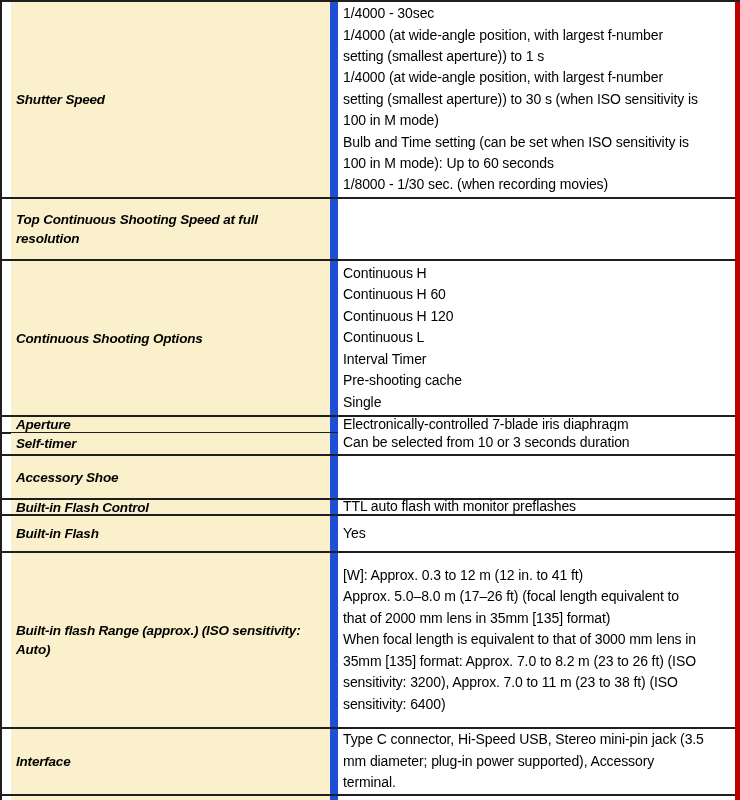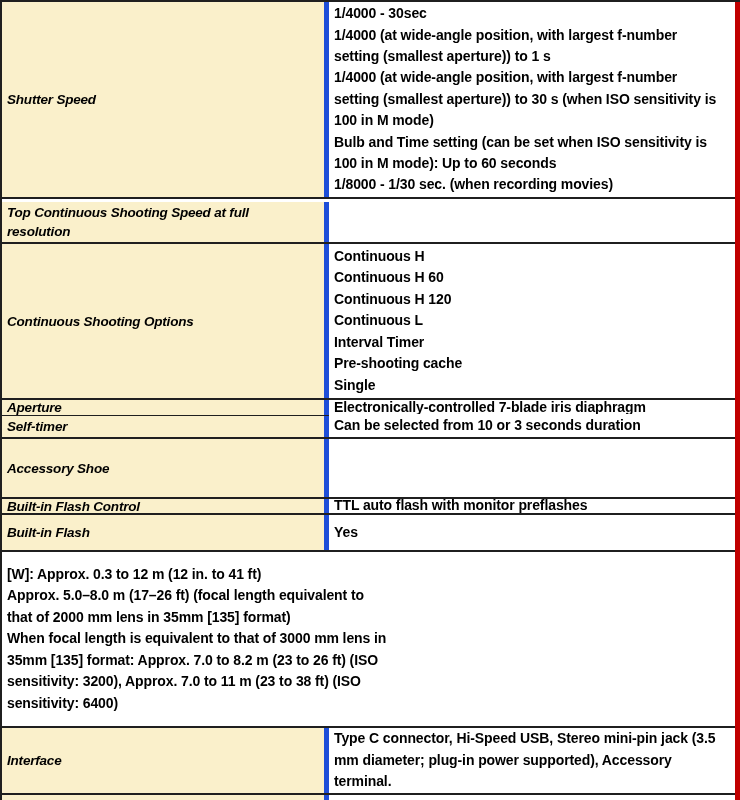--- a/index.html
+++ b/index.html
@@ -28,46 +28,46 @@
     box-sizing: border-box;
     display: flex;
     align-items: center;
     overflow: hidden;
     white-space: pre-line;
   }
   .label-cell {
     width: 327px;
     min-width: 327px;
     background: #faf0cb;
-    border-right: 5px solid #1d4ed8;
+    border-right: 8px solid #1d4ed8;
     padding: 1px 4px 1px 5px;
     font-size: 13.5px;
     font-weight: bold;
     font-style: italic;
     color: #000000;
     line-height: 19px;
     letter-spacing: -0.2px;
+    margin-left: 9px;
   }
   .value-cell {
     flex: 1;
     background: #ffffff;
     padding: 1px 10px 1px 5px;
     font-size: 14px;
     color: #000000;
     line-height: 21.4px;
     letter-spacing: -0.1px;
-    font-weight: bold;
   }
   
   .row:nth-child(1)  { height: 197px; }
-  .row:nth-child(2)  { height: 45px; align-items: flex-end;  }
+  .row:nth-child(2)  { height: 62px;  }
   .row:nth-child(3)  { height: 156px; }
   .row:nth-child(4)  { height: 17px;  }
   .row:nth-child(5)  { height: 22px; align-items: flex-end;  }
-  .row:nth-child(6)  { height: 60px;  }
+  .row:nth-child(6)  { height: 44px;  }
   .row:nth-child(7)  { height: 16px;  }
   .row:nth-child(8)  { height: 37px;  }
   .row:nth-child(9)  { height: 176px; }
   .row:nth-child(10) { height: 67px;  }
   .row:nth-child(11) { height: 30px;  }
   .accent-bar {
     position: absolute;
     top: 0;
     right: 0;
     width: 5px;
@@ -128,20 +128,22 @@
     <div class="cell label-cell">Built-in Flash Control</div>
     <div class="cell value-cell">TTL auto flash with monitor preflashes</div>
   </div>
 
   <div class="row">
     <div class="cell label-cell">Built-in Flash</div>
     <div class="cell value-cell">Yes</div>
   </div>
 
   <div class="row">
+    <div class="cell label-cell">Built-in flash Range (approx.) (ISO sensitivity:
+Auto)</div>
     <div class="cell value-cell">[W]: Approx. 0.3 to 12 m (12 in. to 41 ft)
 Approx. 5.0–8.0 m (17–26 ft) (focal length equivalent to
 that of 2000 mm lens in 35mm [135] format)
 When focal length is equivalent to that of 3000 mm lens in
 35mm [135] format: Approx. 7.0 to 8.2 m (23 to 26 ft) (ISO
 sensitivity: 3200), Approx. 7.0 to 11 m (23 to 38 ft) (ISO
 sensitivity: 6400)</div>
   </div>
 
   <div class="row">

